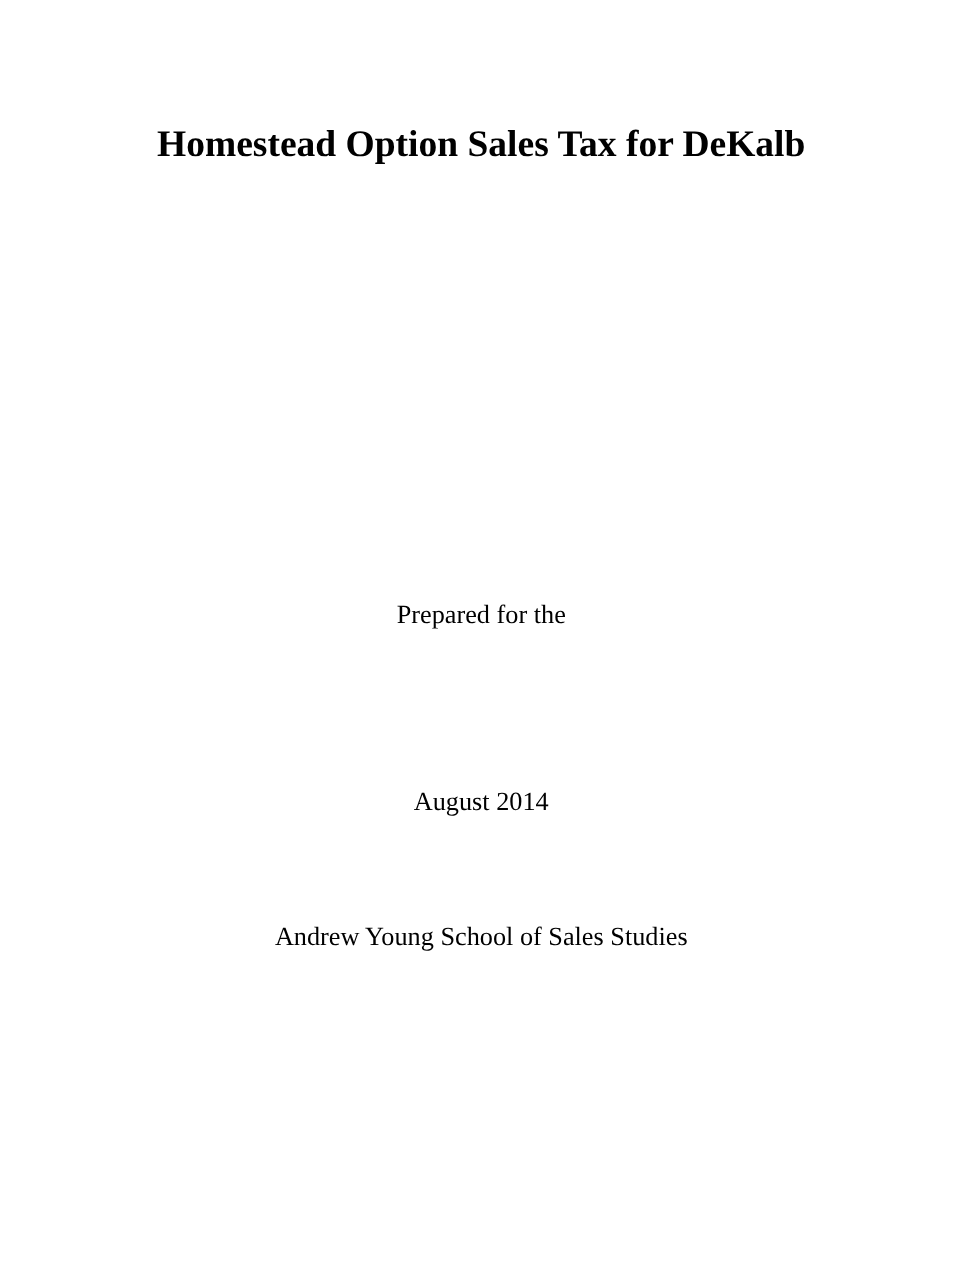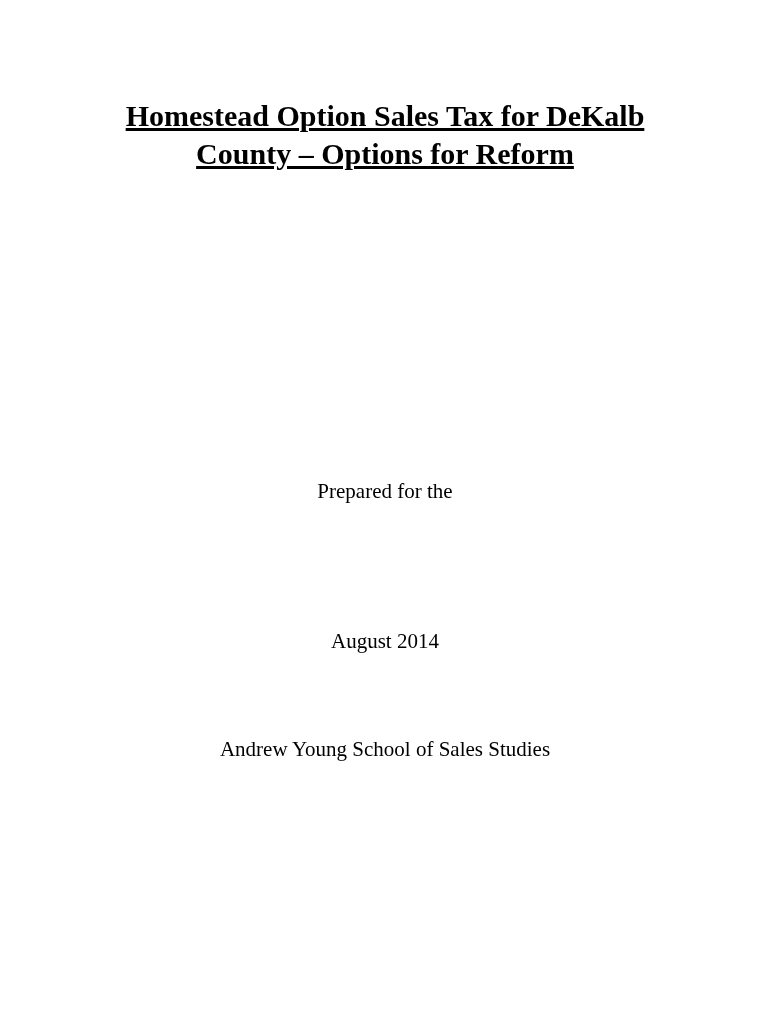--- a/index.html
+++ b/index.html
@@ -25,21 +25,20 @@
     .title {
       position: absolute;
       left: 0;
       top: 97px;
       width: 770px;
       text-align: center;
       font-weight: bold;
       font-size: 30px;
       line-height: 38px;
       margin: 0;
-      text-decoration: underline;
     }
     .title span { display: block; }
     .line {
       position: absolute;
       left: 0;
       width: 770px;
       text-align: center;
       font-size: 21px;
       line-height: 26px;
       margin: 0;
@@ -51,21 +50,20 @@
     #author-2   { top: 710px; }
     #author-3   { top: 736px; }
     #author-4   { top: 762px; }
   </style>
 </head>
 <body>
 
 <div class="page">
   <h1 class="title">
     <span>Homestead Option Sales Tax for DeKalb</span>
-    <span>County – Options for Reform</span>
   </h1>
 
   <p class="line" id="prepared-1">Prepared for the</p>
 
   <p class="line" id="date">August 2014</p>
 
   <p class="line" id="author-3">Andrew Young School of Sales Studies</p>
 </div>
 
 </body></html>

